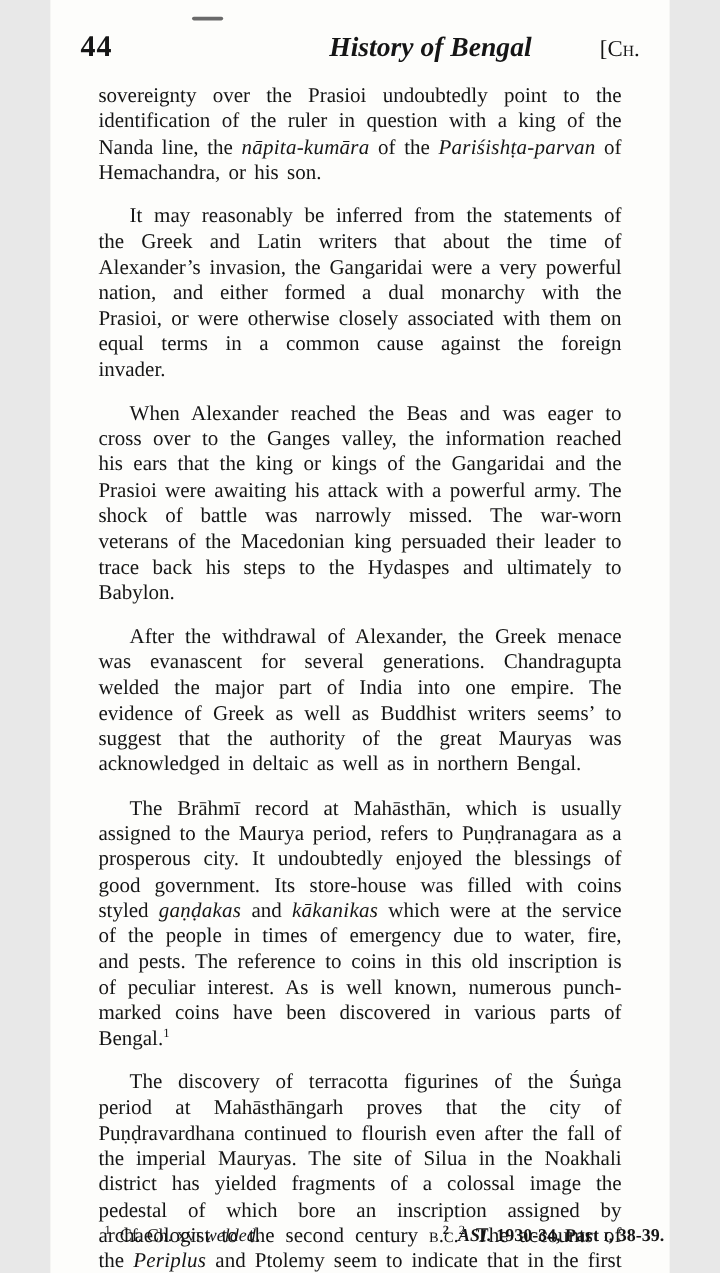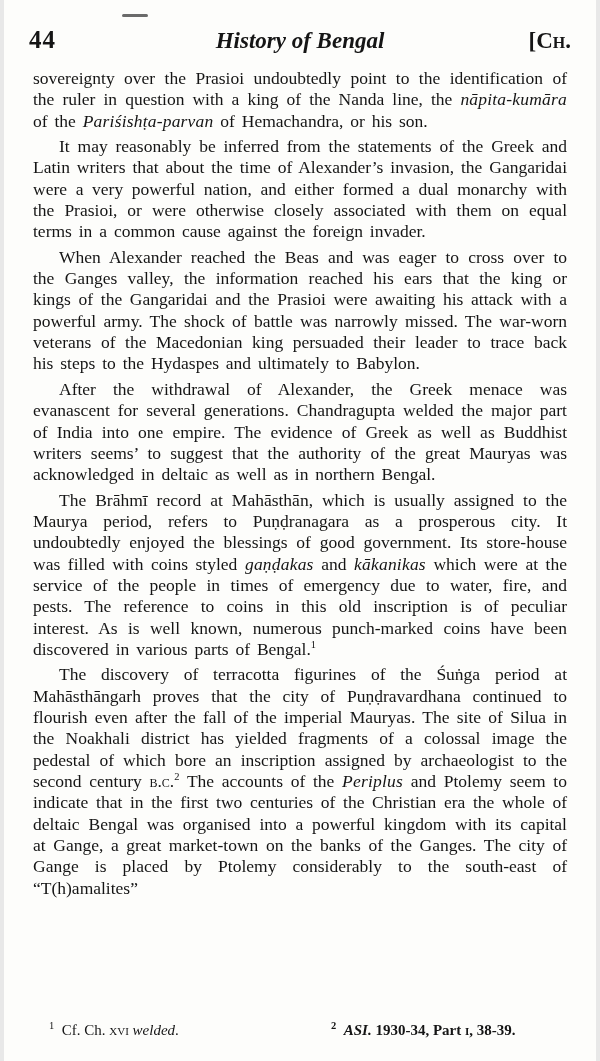--- a/index.html
+++ b/index.html
@@ -2,21 +2,21 @@
 <html><head>
 <meta charset="utf-8">
 <style>
   html, body {
     margin: 0;
     padding: 0;
     background: #e8e8e8;
   }
   .page {
     position: relative;
-    width: 592px;
+    width: 516px;
     height: 1061px;
     margin: 0 auto;
     background: #fdfdfb;
     color: #151515;
     font-family: "Liberation Serif", "DejaVu Serif", serif;
     box-sizing: border-box;
     padding: 26px 25px 0 25px;
     overflow: hidden;
   }
   .scan-artifact {
@@ -34,34 +34,34 @@
     margin-bottom: 14px;
   }
   .page-number {
     width: 90px;
     font-size: 25px;
     font-weight: 700;
     letter-spacing: 1px;
   }
   .running-title {
     flex: 1;
-    text-align: center;
+    text-align: right;
     font-style: italic;
     font-size: 23px;
     font-weight: 600;
   }
   .chapter-mark {
     width: 90px;
     text-align: right;
-    font-size: 23px;
+    font-size: 19px;
     font-variant: small-caps;
-    font-weight: 700;
+    font-weight: 400;
   }
   .page-body p {
-    margin: 4px;
+    margin: 15px;
     font-size: 17.5px;
     line-height: 21.35px;
     text-align: justify;
     word-spacing: 2.5px;
   }
   .page-body p.indent {
     text-indent: 26px;
   }
   .page-body i {
     letter-spacing: 0.2px;

